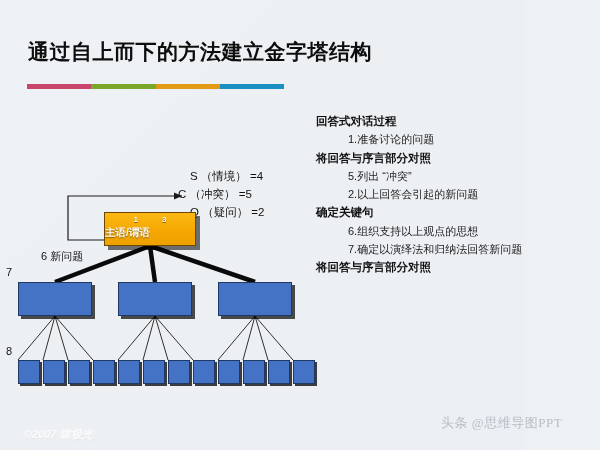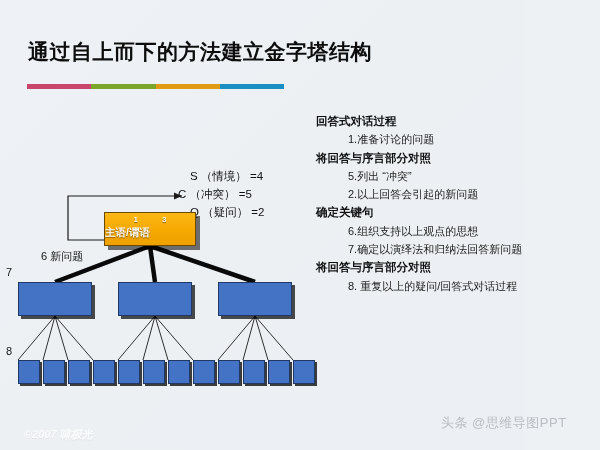--- a/index.html
+++ b/index.html
@@ -190,20 +190,21 @@
     font-style: italic;
   }
   #wm-right {
     position: absolute;
     left: 441px;
     top: 414px;
     font-size: 13px;
     color: #b9bec4;
     white-space: nowrap;
     letter-spacing: 0.5px;
+    font-family: Liberation Serif, serif;
   }
 </style>
 </head>
 <body>
 
 <div id="slide">
 
   <div id="title">通过自上而下的方法建立金字塔结构</div>
 
   <div id="rule">
@@ -283,18 +284,17 @@
   <div id="panel">
       <div class="p-head">回答式对话过程</div>
       <div class="p-item"><span class="num">1.</span><span>准备讨论的问题</span></div>
       <div class="p-head">将回答与序言部分对照</div>
       <div class="p-item"><span class="num">5.</span><span>列出 “冲突”</span></div>
       <div class="p-item"><span class="num">2.</span><span>以上回答会引起的新问题</span></div>
       <div class="p-head">确定关键句</div>
       <div class="p-item"><span class="num">6.</span><span>组织支持以上观点的思想</span></div>
       <div class="p-item"><span class="num">7.</span><span>确定以演绎法和归纳法回答新问题</span></div>
       <div class="p-head">将回答与序言部分对照</div>
-      <div class="p-item"><span class="num">8.</span><span> 重复以上的疑问/回答式对话过程</span></div>
     </div>
 
   <div id="wm-left">©2007 啸极光</div>
   <div id="wm-right">头条 @思维导图PPT</div>
 </div>
 
 </body></html>

